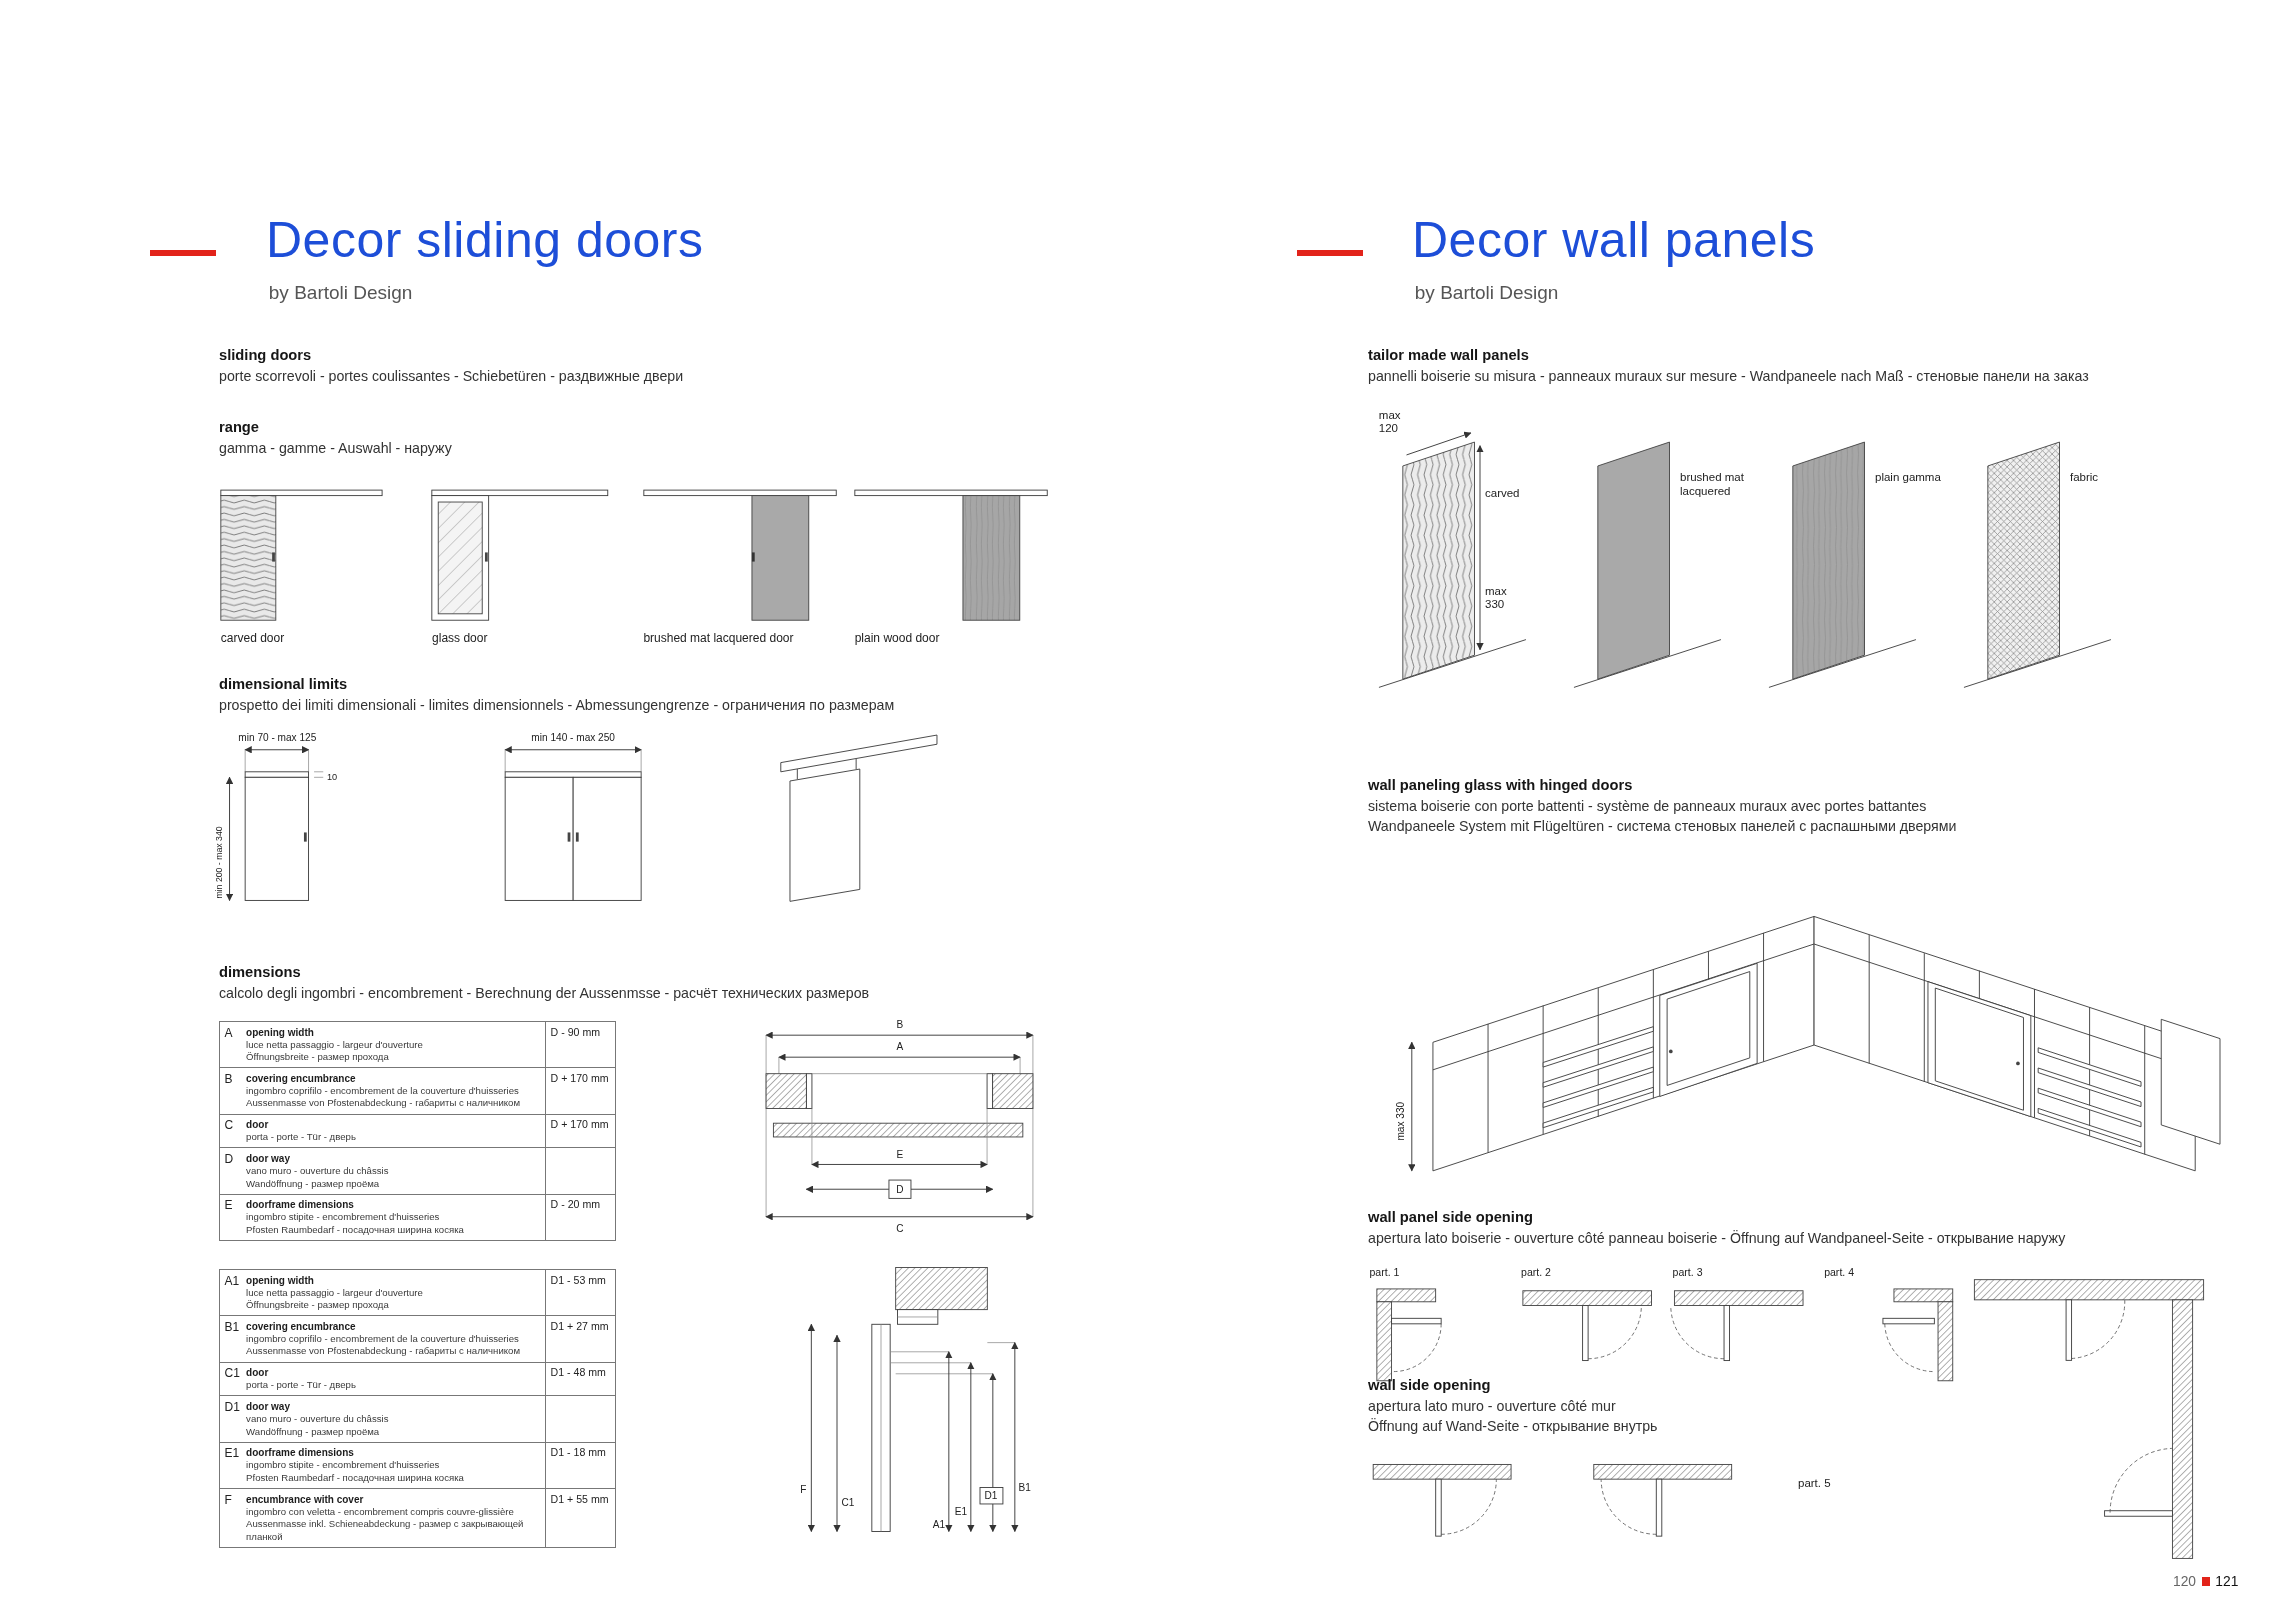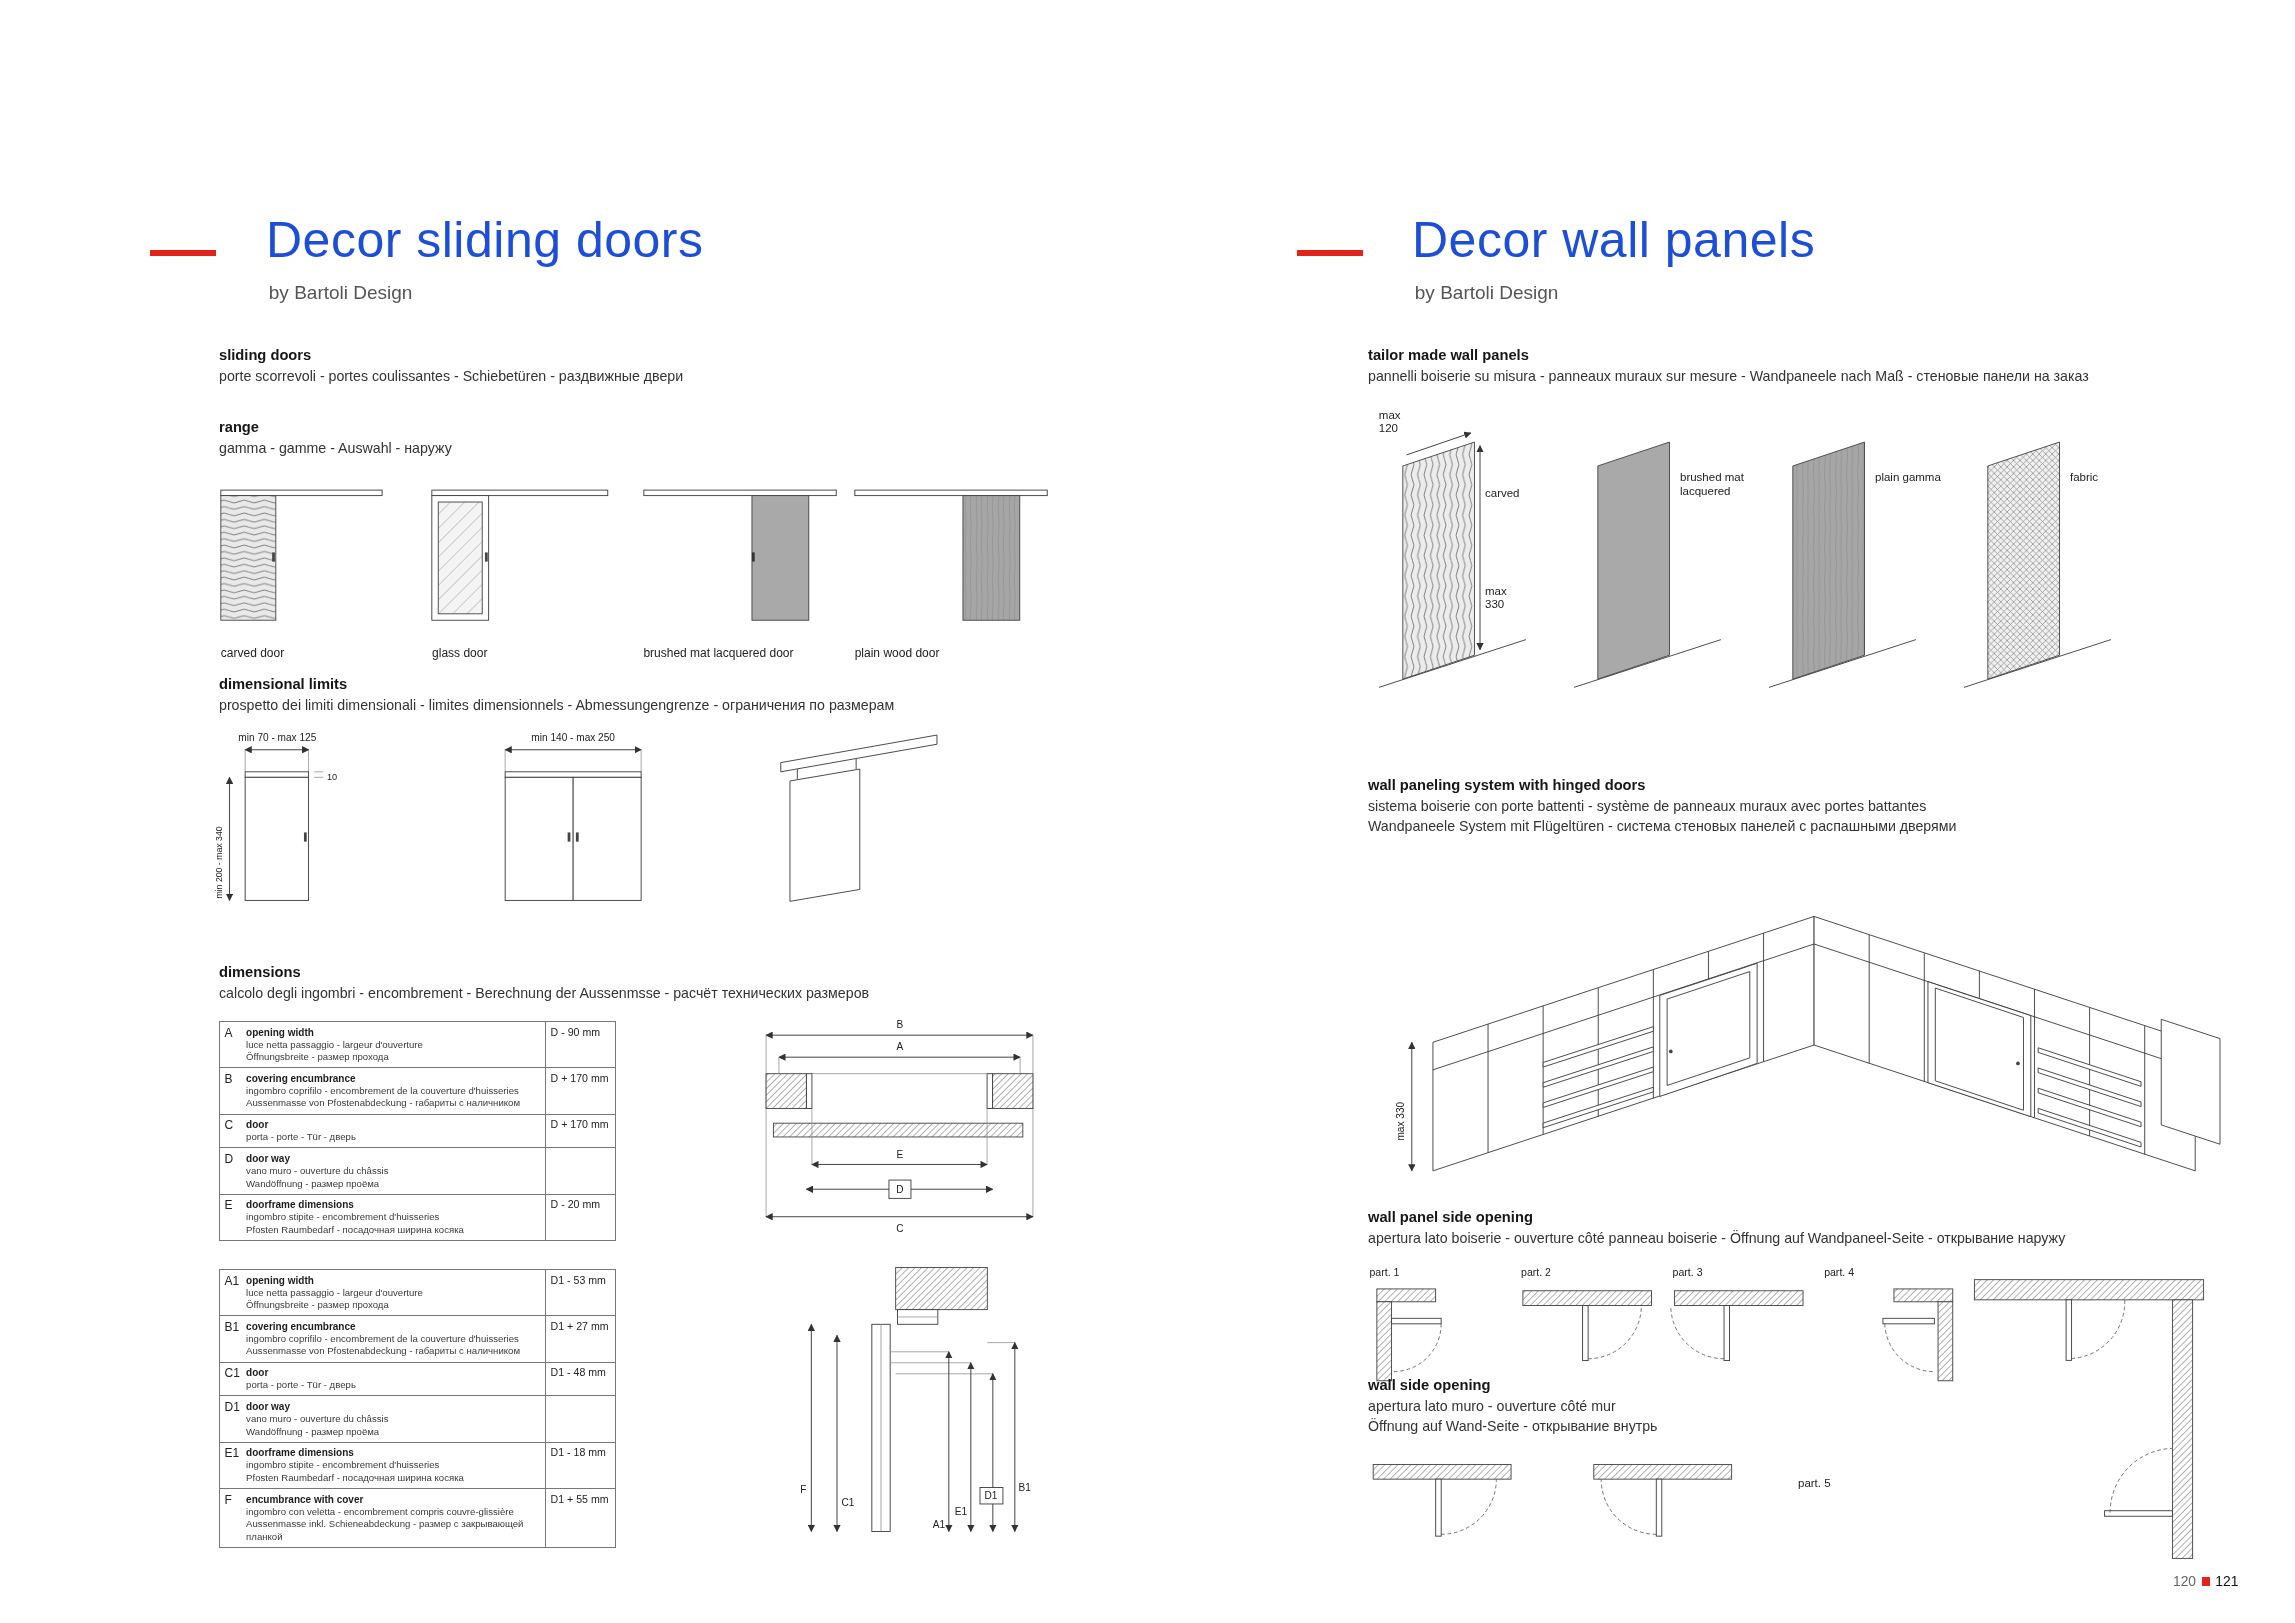--- a/index.html
+++ b/index.html
@@ -7,21 +7,21 @@
   body{width:2296px;height:1624px;position:relative;overflow:hidden;
        font-family:"Liberation Sans","DejaVu Sans",sans-serif;color:#222}
   .abs{position:absolute}
   .red-dash{width:66px;height:6.4px;background:#e2231a}
   .title{font-size:50px;font-weight:300;color:#1d4ed8;letter-spacing:0.5px}
   .subtitle{font-size:19px;color:#555;margin-top:13px;margin-left:2.8px}
   .sec-head{font-size:14.7px;font-weight:700;color:#161616}
   .sec-sub{font-size:14.2px;color:#333;margin-top:3.7px;line-height:1.3}
   .doors-row{display:flex;gap:7.3px}
   .door-unit{width:204px}
-  .door-label{font-size:12px;color:#222;margin-top:19px;margin-left:1.8px}
+  .door-label{font-size:12px;color:#222;margin-top:4px;margin-left:1.8px}
   .panels-row{display:flex}
   .panel-unit{width:195px;height:303px;position:relative}
   .panel-label{position:absolute;left:108px;top:61px;width:88px;font-size:11.5px;color:#222;line-height:1.25}
   .mini-dim{position:absolute;width:39px;font-size:11.5px;line-height:1.15;color:#222}
   .dim-table{border-collapse:collapse;width:397px;border:0.9px solid #777;table-layout:fixed;background:#fff}
   .dim-table td{border-top:0.9px solid #777;vertical-align:top;padding:3.7px 4.6px}
   .dim-table tr:first-child td{border-top:none}
   .c-letter{width:22px;font-size:12px;vertical-align:middle;padding-left:5.5px}
   .c-val{width:70px;border-left:0.9px solid #777;font-size:10.6px;vertical-align:middle;white-space:nowrap}
   .d-en{font-size:10px;font-weight:700;color:#1c1c1c;line-height:1.3}
@@ -373,21 +373,21 @@
     <div class="panel-unit">
       <svg width="195" height="294" viewBox="0 0 212 320">
         <line x1="2" y1="303" x2="162" y2="251" class="ln"></line>
         <polygon points="28,62 106,36 106,268 28,294" fill="url(#pat-fabric)" stroke="#444"></polygon>
       </svg>
       <div class="panel-label">fabric</div>
     </div>
   </div>
 
   <div class="abs" style="left:1368px;top:777px">
-    <div class="sec-head">wall paneling system with hinged doors</div>
+    <div class="sec-head">wall paneling glass with hinged doors</div>
     <div class="sec-sub">sistema boiserie con porte battenti - système de panneaux muraux avec portes battantes</div>
     <div class="sec-sub" style="margin-top:1.8px">Wandpaneele System mit Flügeltüren - система стеновых панелей с распашными дверями</div>
   </div>
 
   <svg class="abs" style="left:1364px;top:854px" width="868" height="349" viewBox="0 0 945 380">
     <line x1="52" y1="205" x2="52" y2="345" class="dim" marker-start="url(#arr)" marker-end="url(#arr)"></line>
     <text transform="translate(44,312) rotate(-90)" class="dimtext">max 330</text>
     <g>
       <polygon points="75,205 490,68 490,208 75,345" class="lnt"></polygon>
       <line x1="75" y1="235" x2="490" y2="98" class="ln"></line>

